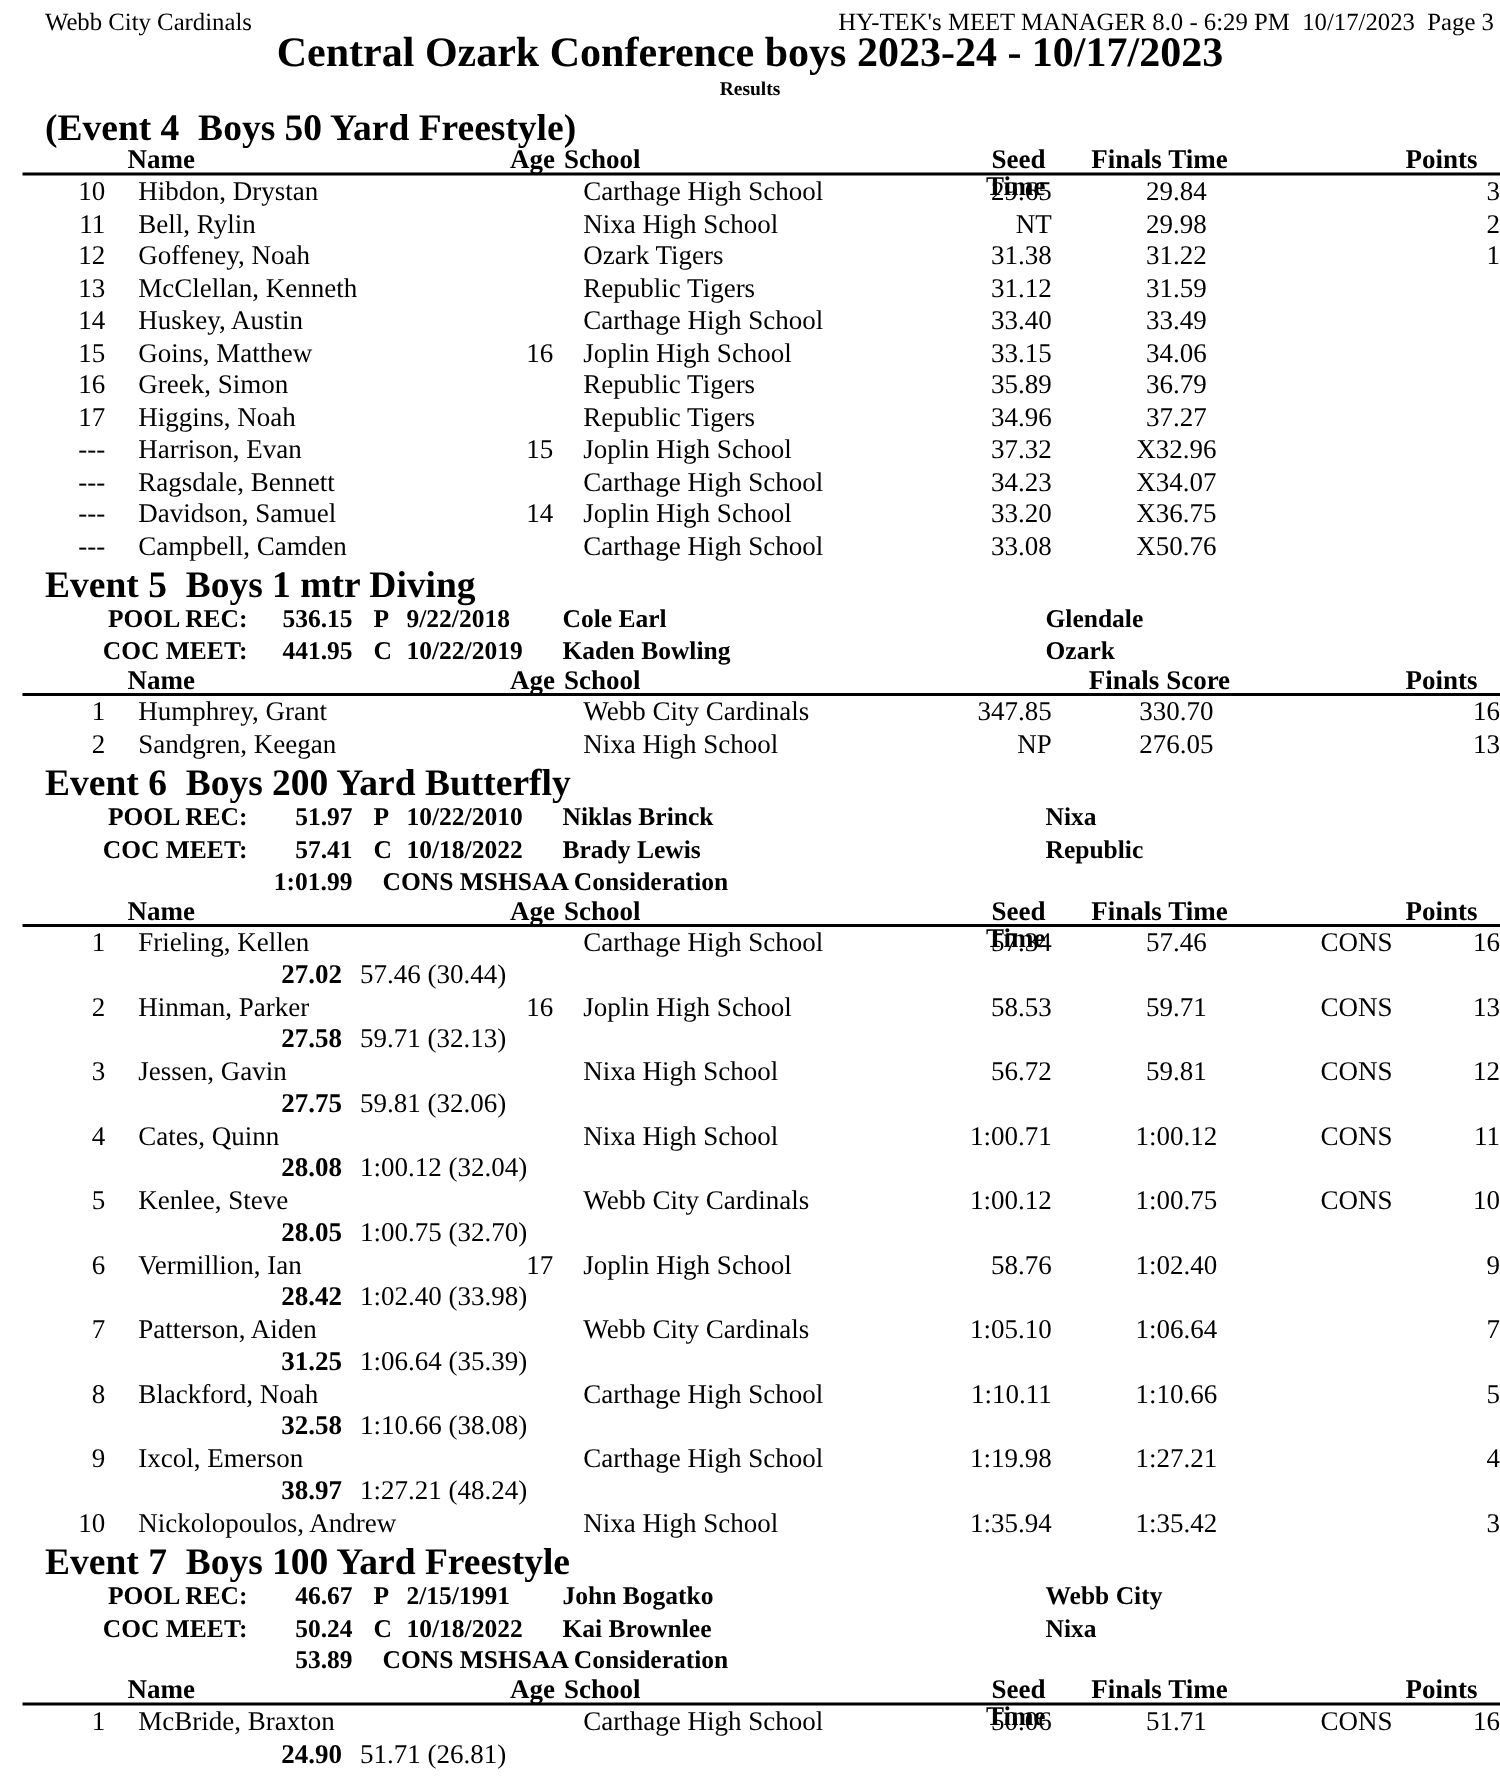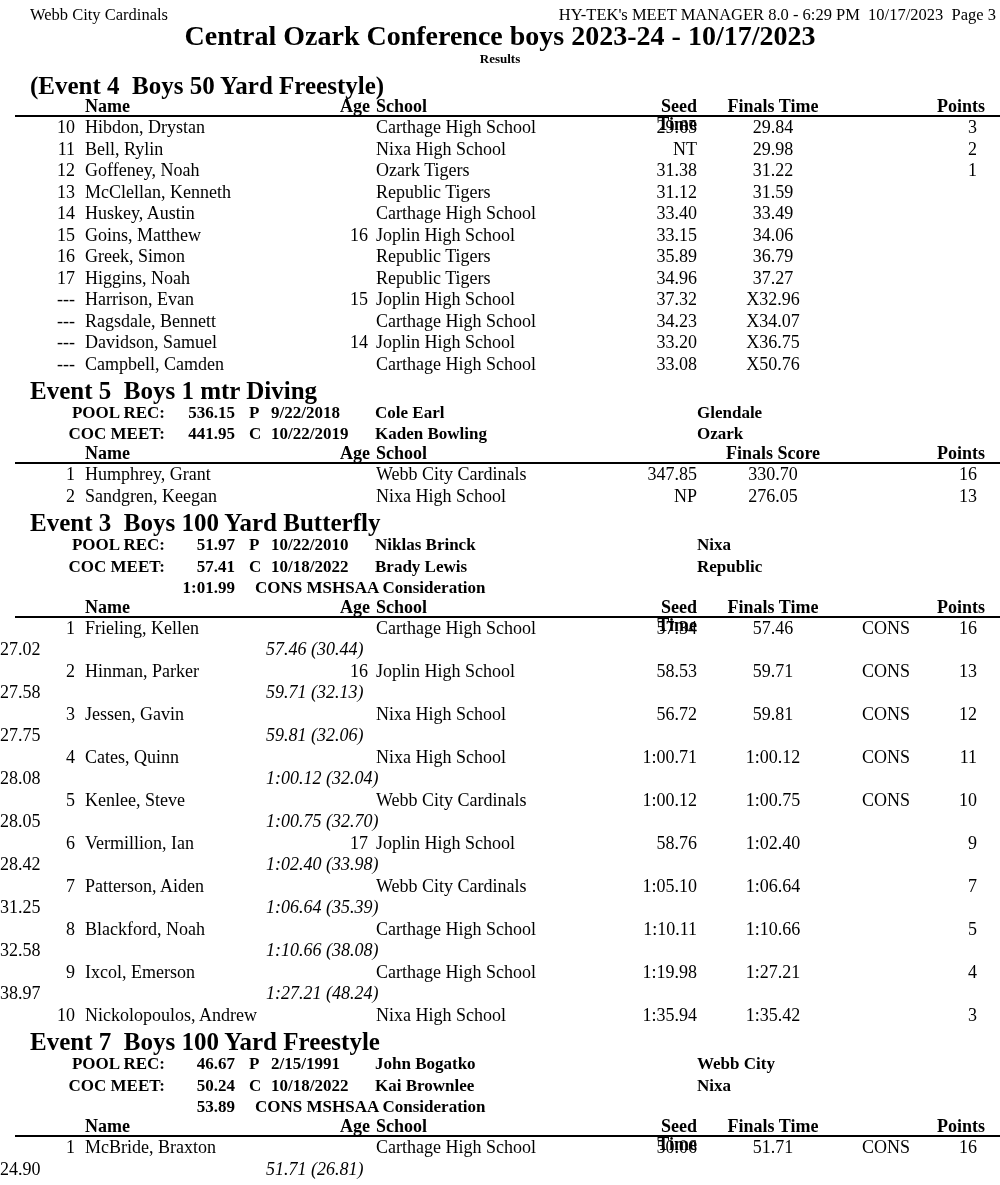--- a/index.html
+++ b/index.html
@@ -44,24 +44,24 @@
   .c.name{width:255px;margin-left:10px;}
   .c.age{width:28px;text-align:right;}
   .c.school{width:245px;margin-left:8px;}
   .c.seed{width:76px;text-align:right;}
   .c.finals{width:152px;text-align:center;}
   .c.cons{width:60px;margin-left:13px;}
   .c.points{width:55px;text-align:right;}
   .thead .points{width:136px;margin-left:0;text-align:right;}
 
   
-  .row{display:flex;height:21.5px;line-height:21.5px;white-space:pre;}
+  .row{display:flex;height:21.5px;line-height:21.5px;white-space:pre;gap:12px;}
   .row .place{width:75px;text-align:right;}
-  .split .s1{width:228px;}
-  .split .s2{margin-left:38px;font-style:italic;}
+  .split .s1{width:228px;text-align:right;font-weight:bold;}
+  .split .s2{}
 </style>
 </head>
 <body>
 
 <header class="page-header">
   <span>Webb City Cardinals</span>
   <span>HY-TEK's MEET MANAGER 8.0 - 6:29 PM  10/17/2023  Page 3</span>
 </header>
 
 <div class="title">Central Ozark Conference boys 2023-24 - 10/17/2023</div>
@@ -264,21 +264,21 @@
     <span class="c school">Nixa High School</span>
     <span class="c seed">NP</span>
     <span class="c finals">276.05</span>
     <span class="c cons"></span>
     <span class="c points">13</span>
   </div>
 </div>
   </section>
 
   <section class="event">
-    <h2 class="event-heading">Event 3  Boys 100 Yard Butterfly</h2>
+    <h2 class="event-heading">Event 6  Boys 200 Yard Butterfly</h2>
     <div class="records">
   <div class="rec">
     <span class="rl">POOL REC:</span>
     <span class="rv">51.97</span>
     <span class="rf">P</span>
     <span class="rd">10/22/2010</span>
     <span class="rh">Niklas Brinck</span>
     <span class="rt">Nixa</span>
   </div>
 

